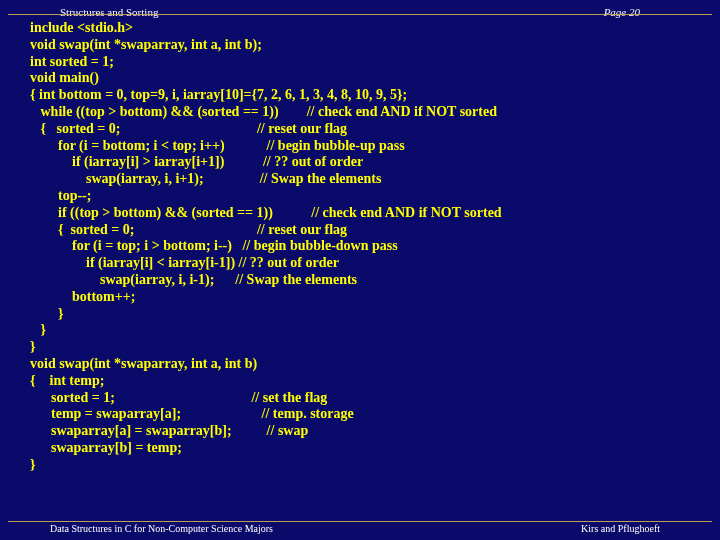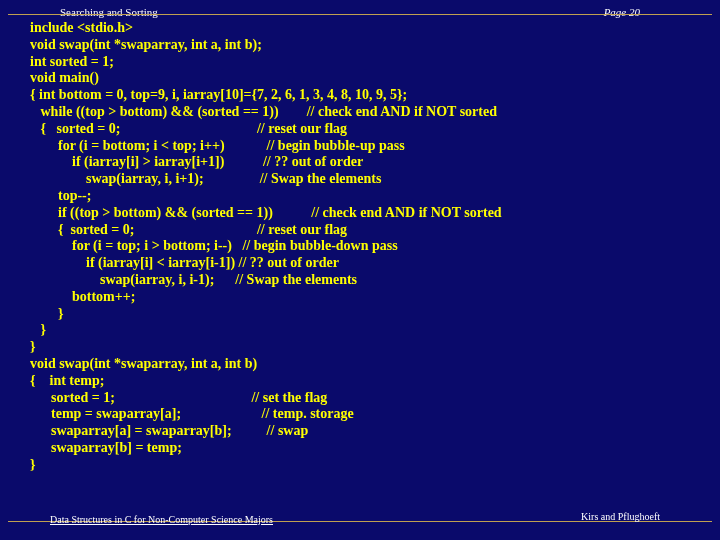--- a/index.html
+++ b/index.html
@@ -70,36 +70,35 @@
     position: absolute;
     bottom: 18px;
     left: 8px;
     right: 8px;
     height: 1px;
     background: #c0a050;
   }
   .footer-left {
     position: absolute;
     left: 50px;
-    bottom: 9px;
-    text-decoration: underline;
+    bottom: 0;
   }
   .footer-right {
     position: absolute;
     right: 60px;
-    bottom: 12px;
+    bottom: 0;
     margin-top: 27px;
   }
 </style>
 </head>
 <body>
 
 <div class="slide">
   <div class="header">
-    <span class="header-title">Searching and Sorting</span>
+    <span class="header-title">Structures and Sorting</span>
     <span class="header-page">Page 20</span>
   </div>
   <div class="header-line"></div>
 
   <div class="code">include &lt;stdio.h&gt;
 void swap(int *swaparray, int a, int b);
 int sorted = 1;
 void main()
 { int bottom = 0, top=9, i, iarray[10]={7, 2, 6, 1, 3, 4, 8, 10, 9, 5};
    while ((top &gt; bottom) &amp;&amp; (sorted == 1))        // check end AND if NOT sorted

